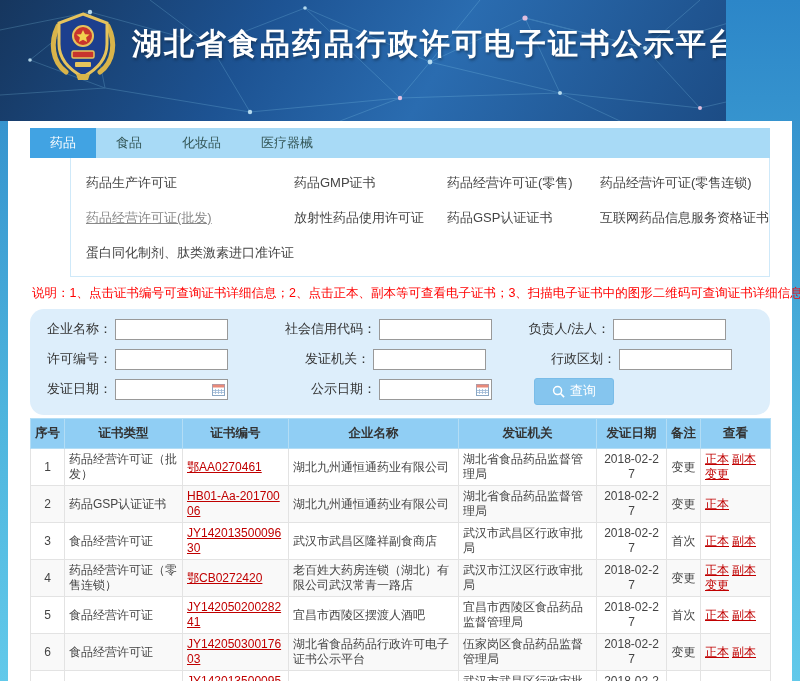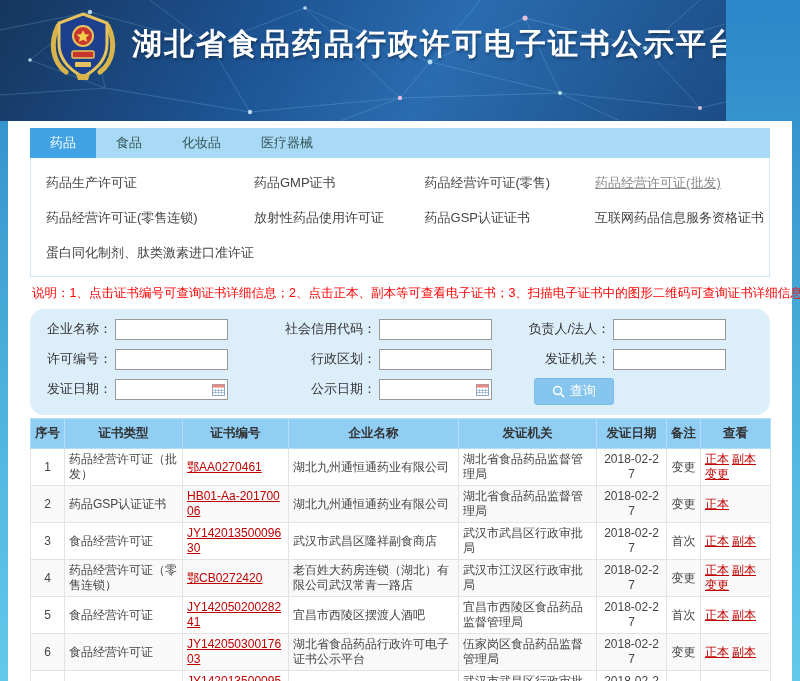--- a/index.html
+++ b/index.html
@@ -29,21 +29,21 @@
   
   .tabbar { background:#a8daf6; height:30px; display:flex; }
   .tab {
     padding:0 20px; line-height:30px; font-size:13px; color:#355; cursor:pointer;
   }
   .tab.active { background:#41a3e3; color:#fff;padding-left:20px; }
   
   .links-panel {
     border:1px solid #cfe9f9; border-top:none; background:#fff;
     padding:16px 0 14px 15px; display:grid;
-    grid-template-columns:1.03fr 1fr 1fr 1.02fr; row-gap:17px;
+    grid-template-columns:1.03fr 1fr 1fr 1.02fr; row-gap:17px;margin-left:40px;
   }
   .cert-link { font-size:13px; color:#444; text-decoration:none; cursor:pointer; white-space:nowrap; }
   .cert-link.selected { color:#888; text-decoration:underline; }
   
   .notice { color:#ff0000; font-size:12.5px; padding:8px 0 7px 2px; white-space:nowrap; }
   
   .search-panel {
     background:#ddeefb; padding:9px 10px 10px;
     display:grid; grid-template-columns:1fr 1fr 1fr; row-gap:8px;border-radius:14px;
   }
@@ -129,22 +129,22 @@
     <div class="tab active">药品</div>
     <div class="tab">食品</div>
     <div class="tab">化妆品</div>
     <div class="tab">医疗器械</div>
   </div>
 
   <div class="links-panel">
     <a class="cert-link">药品生产许可证</a>
     <a class="cert-link">药品GMP证书</a>
     <a class="cert-link">药品经营许可证(零售)</a>
+    <a class="cert-link">药品经营许可证(零售连锁)</a>
     <a class="cert-link selected">药品经营许可证(批发)</a>
-    <a class="cert-link">药品经营许可证(零售连锁)</a>
     <a class="cert-link">放射性药品使用许可证</a>
     <a class="cert-link">药品GSP认证证书</a>
     <a class="cert-link">互联网药品信息服务资格证书</a>
     <a class="cert-link">蛋白同化制剂、肽类激素进口准许证</a>
   </div>
 
   <div class="notice">说明：1、点击证书编号可查询证书详细信息；2、点击正本、副本等可查看电子证书；3、扫描电子证书中的图形二维码可查询证书详细信息。</div>
 
   <div class="search-panel">
     <div class="sfield c1">
@@ -156,26 +156,26 @@
       <span class="inwrap"><input type="text" style=""></span>
     </div>
     <div class="sfield c3">
       <label>负责人/法人：</label>
       <span class="inwrap"><input type="text" style=""></span>
     </div>
     <div class="sfield c1">
       <label>许可编号：</label>
       <span class="inwrap"><input type="text" style=""></span>
     </div>
+    <div class="sfield c3">
+      <label>发证机关：</label>
+      <span class="inwrap"><input type="text" style=""></span>
+    </div>
     <div class="sfield c2">
       <label>行政区划：</label>
-      <span class="inwrap"><input type="text" style=""></span>
-    </div>
-    <div class="sfield c3">
-      <label>发证机关：</label>
       <span class="inwrap"><input type="text" style=""></span>
     </div>
     <div class="sfield c1 date">
       <label>发证日期：</label>
       <span class="inwrap">
         <input type="text" style="">
         <svg class="cal-icon" viewBox="0 0 13 13">
           <rect x="0.5" y="1.5" width="12" height="11" fill="#fff" stroke="#8aa7c4"></rect>
           <rect x="0.5" y="1.5" width="12" height="3" fill="#e98a7a"></rect>
           <path d="M3.5 6 v5 M6.5 6 v5 M9.5 6 v5 M1 7.5 h11 M1 9.5 h11" stroke="#9cb8d6" stroke-width="0.8"></path>

